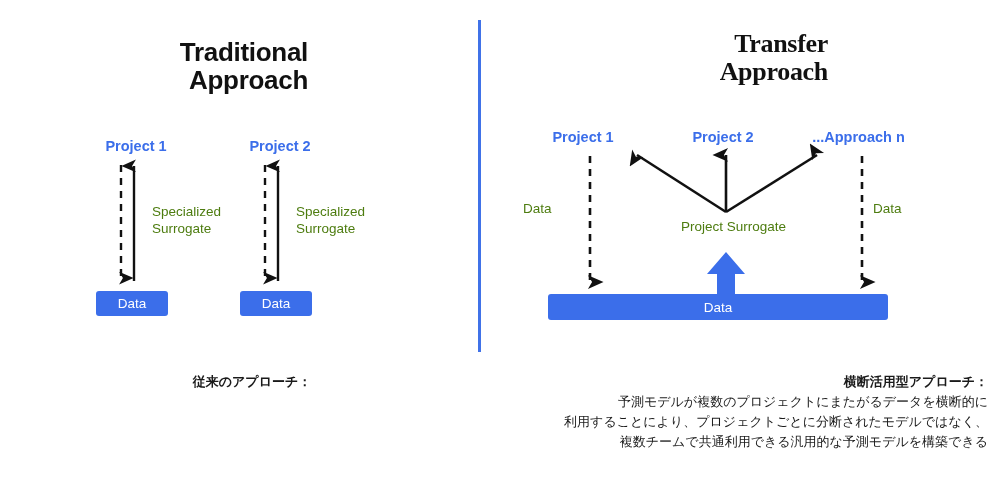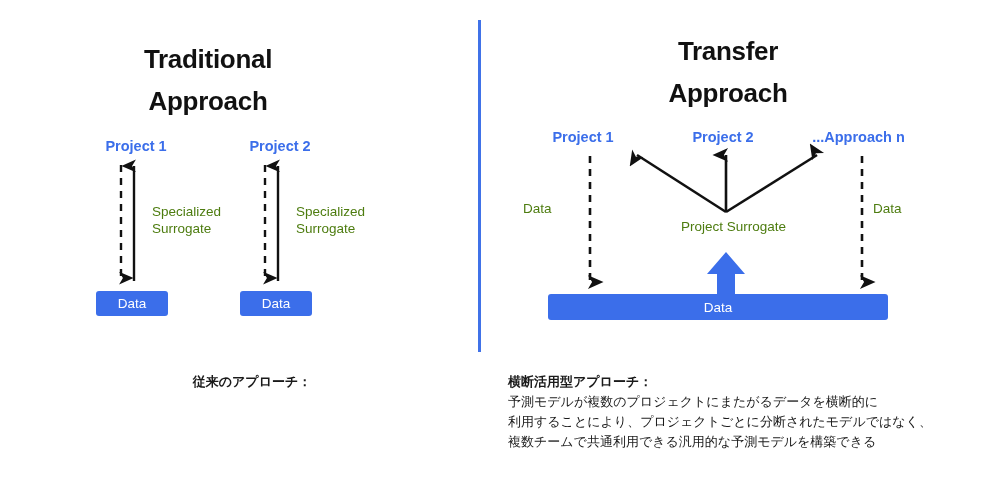--- a/index.html
+++ b/index.html
@@ -30,29 +30,29 @@
     background: #4072e8;
   }
 
   
   .panel { position: absolute; top: 0; height: 360px; }
   .panel-left  { left: 0px;   width: 478px; }
   .panel-right { left: 481px; width: 519px; }
 
   .panel-title {
     position: absolute;
-    text-align: center;
+    text-align: right;
     font-weight: bold;
     font-size: 26px;
-    line-height: 42px;
+    line-height: 28px;
     letter-spacing: -0.3px;
     color: #111111;
   }
   .title-left  { left: 108px; top: 38px; width: 200px; }
-  .title-right { left: 628px; top: 30px; width: 200px; }
+  .title-right { left: 628px; top: 30px; width: 200px; font-family: Liberation Serif, serif; }
 
   
   .proj-label {
     position: absolute;
     font-weight: bold;
     font-size: 14.5px;
     color: #3b6eea;
     text-align: center;
     white-space: nowrap;
   }
@@ -94,21 +94,21 @@
     font-size: 13px;
     line-height: 20px;
     color: #1a1a1a;
   }
   .caption-title {
     font-weight: bold;
     display: block;
   }
   .caption-body { display: block; white-space: pre-line; }
   .caption-left  { left: 32px;  top: 372px; width: 440px; text-align: center; }
-  .caption-right { left: 508px; top: 372px; width: 480px; }
+  .caption-right { left: 508px; top: 372px; width: 480px; text-align: right; }
 </style>
 </head>
 <body>
 
 <div class="page">
 
   <div class="divider"></div>
 
   <div class="panel panel-left">
 

